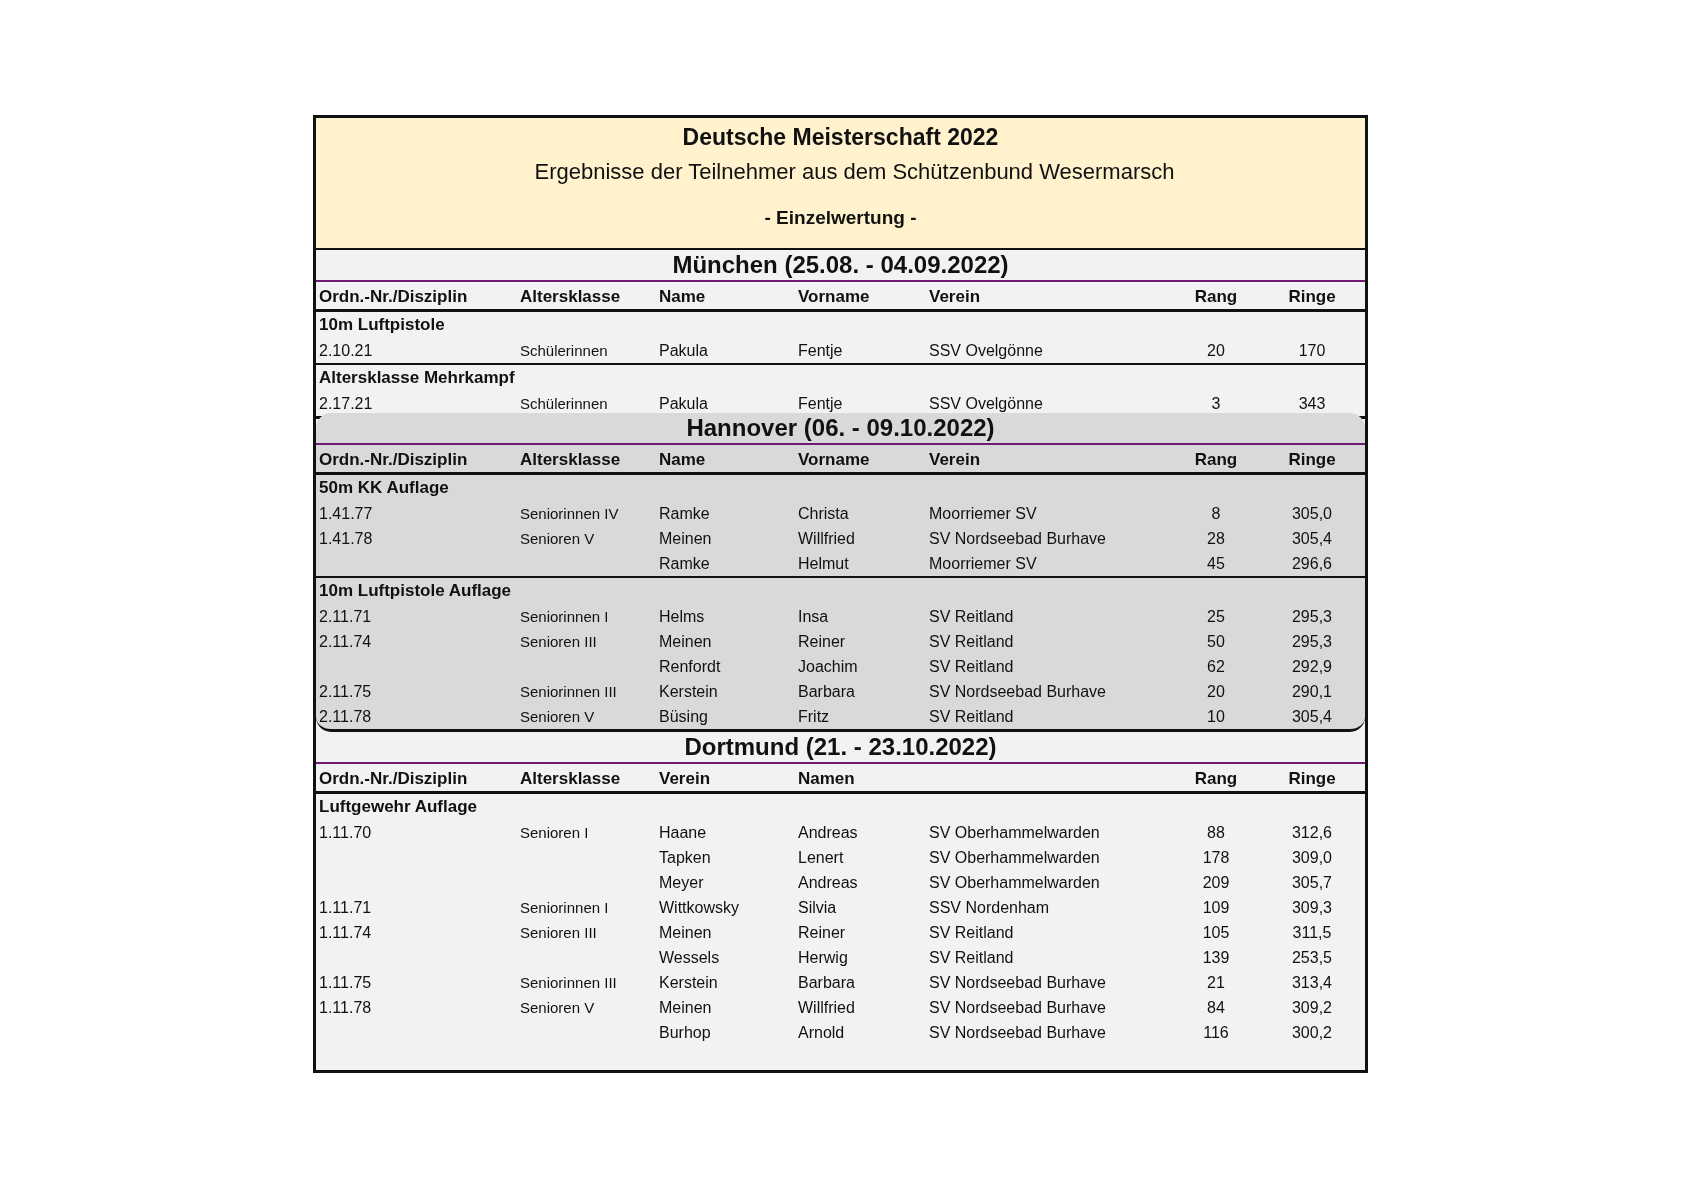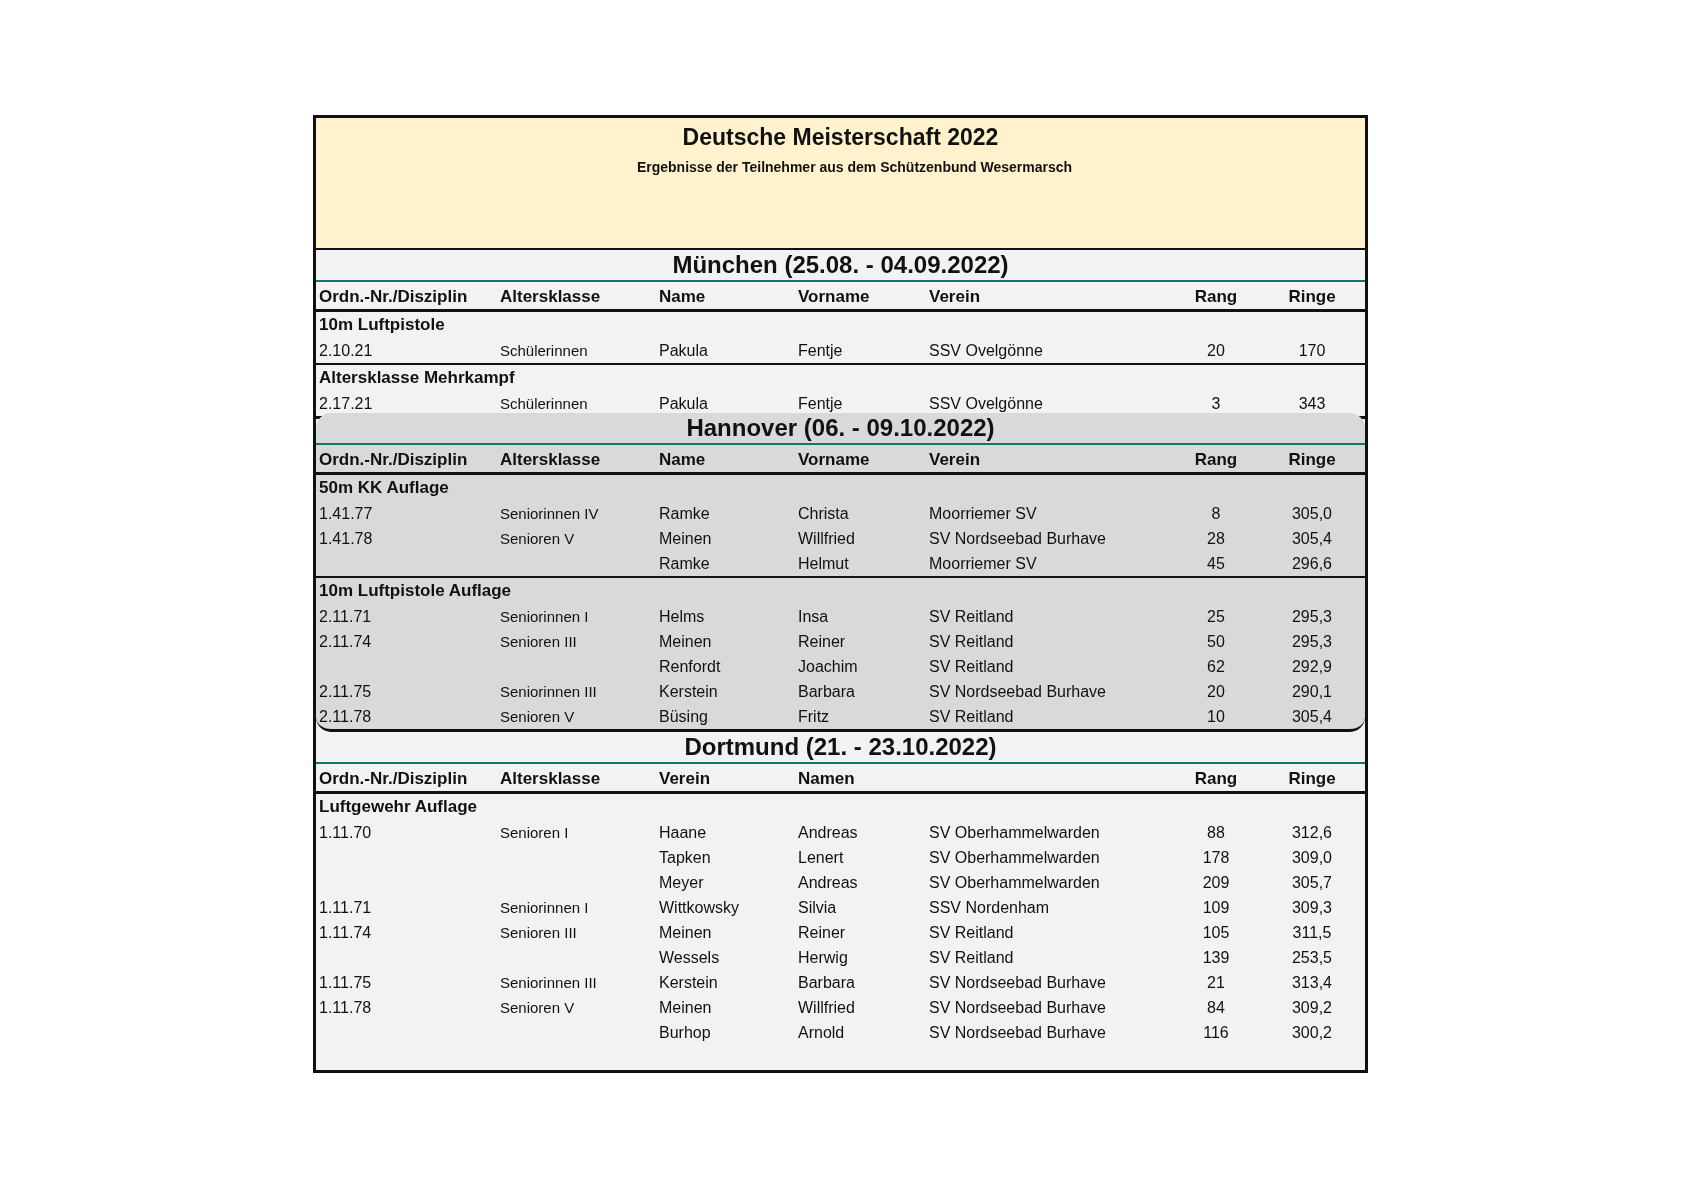--- a/index.html
+++ b/index.html
@@ -9,51 +9,52 @@
   }
   .sheet {
     position: absolute; left: 313px; top: 115px; width: 1055px; height: 958px;
     border: 3px solid #111; box-sizing: border-box; background: #f2f2f2;
   }
   .banner {
     position: absolute; left: 0; top: 0; right: 0; height: 130px;
     background: #fff2cc; border-bottom: 3px solid #111; text-align: center; padding-left: 36px;
   }
   .banner .t1 { position: absolute; left: 0; right: 0; top: 6px; font-size: 23px; font-weight: bold; }
-  .banner .t2 { position: absolute; left: 0; right: 0; top: 41px; font-size: 14px; font-weight: bold; margin-left: 28px; }
+  .banner .t2 { position: absolute; left: 0; right: 0; top: 41px; font-size: 22px; font-weight: normal; margin-left: 28px; }
   .banner .t3 { position: absolute; left: 0; right: 0; top: 89px; font-size: 19px; font-weight: bold; }
 
   .section { position: absolute; left: 0; right: 0; }
   .section.grey { background: #d9d9d9; border-radius: 15px; }
   .section.light { background: #f2f2f2; }
   .venue {
     height: 30px; line-height: 30px; text-align: center; font-size: 24px; font-weight: bold;
-    border-bottom: 2px solid #0f766e;
+    border-bottom: 2px solid #701a75;
   }
   .row { position: relative; height: 25px; font-size: 16px; text-decoration: underline; }
   .row span { position: absolute; top: 4px; white-space: nowrap; }
   .row.colhdr { height: 27px; font-weight: bold; font-size: 17px; border-bottom: 3px solid #111; }
   .row.colhdr span { top: 5px; }
   .row.disc { font-weight: bold; font-size: 17px; height: 26px; }
   .row.disc span { top: 3px; }
-  .c0 { left: 3px; } .c1 { left: 184px; font-size: 15px; } .c2 { left: 343px; }
+  .c0 { left: 3px; } .c1 { left: 204px; font-size: 15px; } .c2 { left: 343px; }
   .c3 { left: 482px; } .c4 { left: 613px; }
   .c5 { left: 870px; width: 60px; text-align: center; }
   .c6 { left: 960px; width: 72px; text-align: center; }
   .colhdr .c1 { font-size: 17px; }
   .sep { border-bottom: 2px solid #111; }
   .thick { border-bottom: 3px solid #111; }
 </style>
 </head>
 <body>
 
 <div class="sheet">
   <div class="banner">
     <div class="t1">Deutsche Meisterschaft 2022</div>
     <div class="t2">Ergebnisse der Teilnehmer aus dem Schützenbund Wesermarsch</div>
+    <div class="t3">- Einzelwertung -</div>
   </div>
 
   <div id="sections">
       <div class="section light thick" style="top: 132px;">
         <div class="venue">München (25.08. - 04.09.2022)</div>
         <div class="row colhdr">
           <span class="c0">Ordn.-Nr./Disziplin</span>
           <span class="c1">Altersklasse</span>
           <span class="c2">Name</span>
           <span class="c3">Vorname</span>

